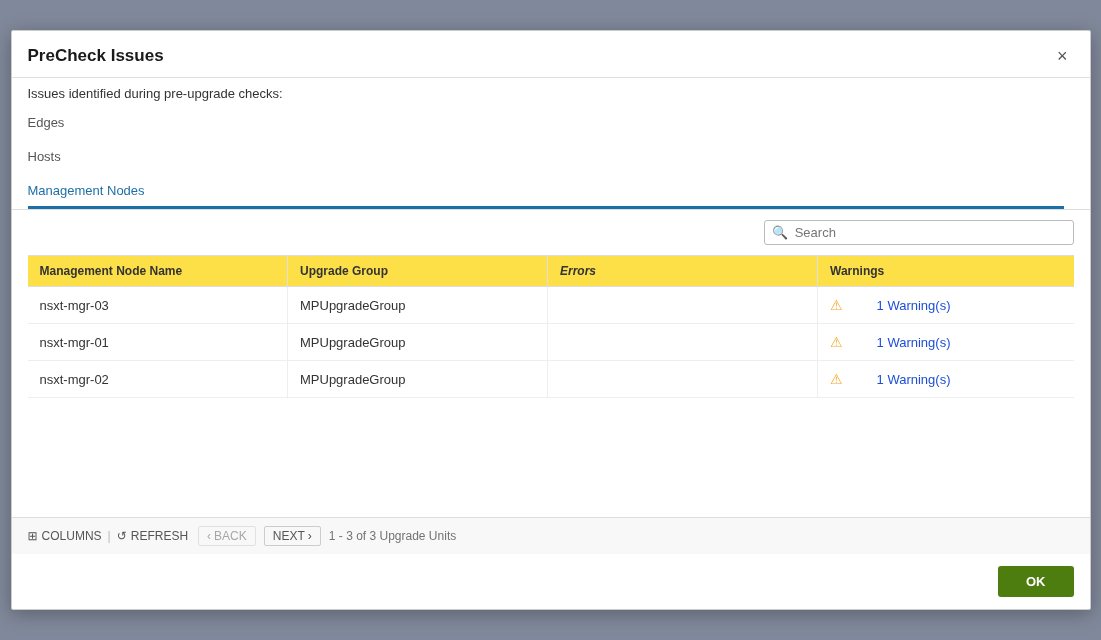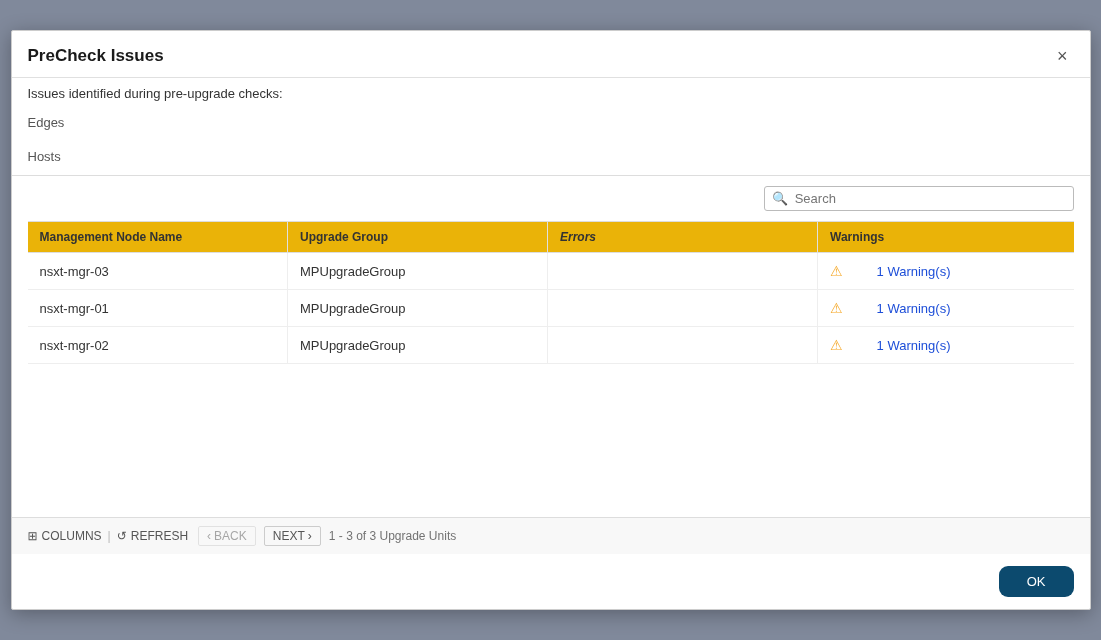--- a/index.html
+++ b/index.html
@@ -111,21 +111,21 @@
       overflow-y: auto;
       border-top: 1px solid #ddd;
       margin: 0 16px;
     }
     table {
       width: 100%;
       border-collapse: collapse;
       table-layout: fixed;
     }
     thead tr {
-      background: #eab308;
+      background: #fde047;
       border-bottom: 1px solid #ddd;
     }
     th {
       text-align: left;
       padding: 8px 12px;
       font-size: 12px;
       font-weight: 600;
       color: #333;
       border-right: 1px solid #e0e0e0;
     }
@@ -224,46 +224,47 @@
     .page-info {
       font-size: 12px;
       color: #737373;
     }
     .modal-footer-actions {
       display: flex;
       justify-content: flex-end;
       padding: 12px 16px;
     }
     .ok-btn {
-      background: #0c4a6e;
+      background: #4d7c0f;
       color: #fff;
       border: none;
-      border-radius: 9px;
+      border-radius: 3px;
       padding: 8px 28px;
       font-size: 13px;
       cursor: pointer;
-      font-weight: 400;
+      font-weight: 700;
     }
   </style>
 </head>
 <body>
 
 <div class="modal-overlay">
   <div class="modal">
 
     <div class="modal-header">
       <span class="modal-title">PreCheck Issues</span>
       <button class="close-btn">×</button>
     </div>
 
     <div class="subtitle">Issues identified during pre-upgrade checks:</div>
 
     <div class="tabs">
       <div class="tab">Edges</div>
       <div class="tab">Hosts</div>
+      <div class="tab active">Management Nodes</div>
     </div>
 
     <div class="toolbar">
       <div class="search-box">
         <span class="search-icon">🔍</span>
         <input class="search-input" type="text" placeholder="Search" style="">
       </div>
     </div>
 
     <div class="table-container">

